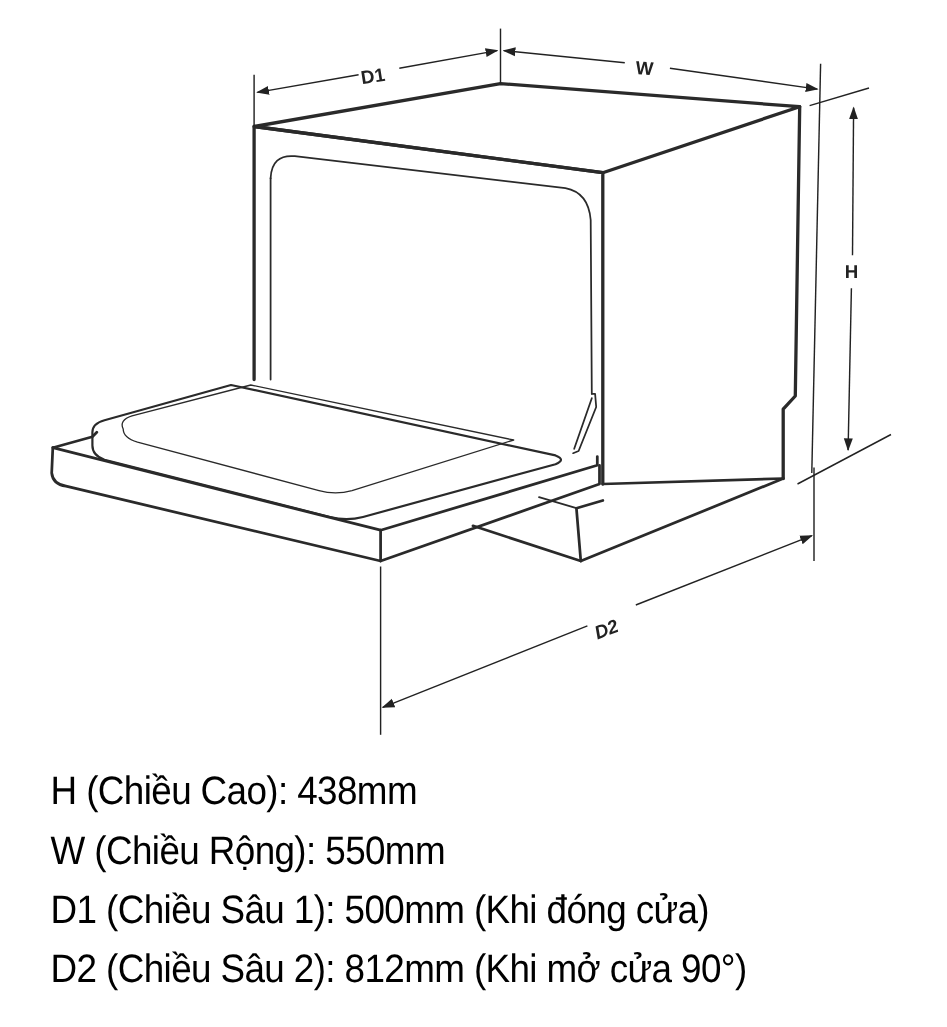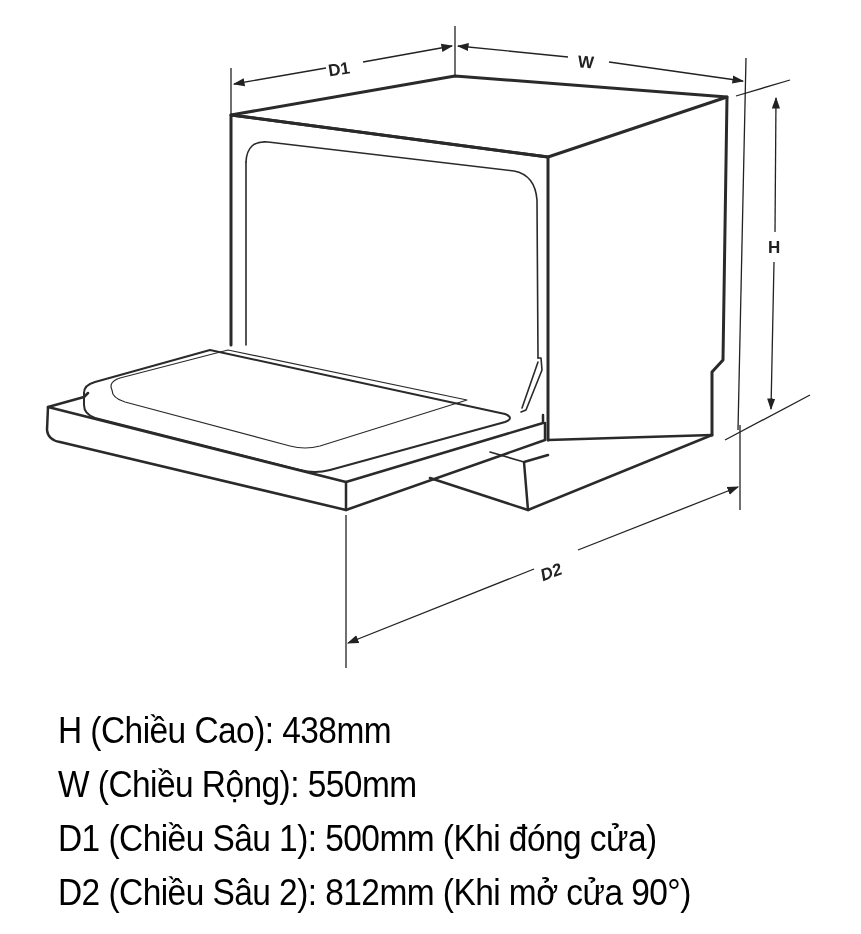--- a/index.html
+++ b/index.html
@@ -1,19 +1,19 @@
 <!DOCTYPE html>
 <html><head>
 <meta charset="utf-8">
 <style>
   html, body { margin: 0; padding: 0; background: #ffffff; }
   body { width: 861px; height: 934px; position: relative; overflow: hidden; font-family: "Liberation Sans", sans-serif; }
   #diagram { position: absolute; left: 0; top: 0; width: 861px; height: 680px; }
   .dim-label { font-family: "Liberation Sans", sans-serif; font-weight: bold; font-size: 17px; fill: #222; }
-  #specs { position: absolute; left: 46px; top: 692px; margin: 12px; padding: 0; list-style: none; }
+  #specs { position: absolute; left: 46px; top: 692px; margin: 0; padding: 0; list-style: none; }
   #specs li { font-family: "Liberation Sans", sans-serif; font-size: 36px; line-height: 54px; color: #000; letter-spacing: -0.6px; white-space: nowrap; transform: scaleX(0.93); transform-origin: left center; }
 </style>
 </head>
 <body>
 
 <svg id="diagram" viewBox="0 0 861 680" xmlns="http://www.w3.org/2000/svg">
   <defs>
     <marker id="arr" viewBox="0 0 10 10" refX="9" refY="5" markerWidth="9" markerHeight="9" orient="auto-start-reverse">
       <path d="M0,1.5 L10,5 L0,8.5 z" fill="#222"></path>
     </marker>

